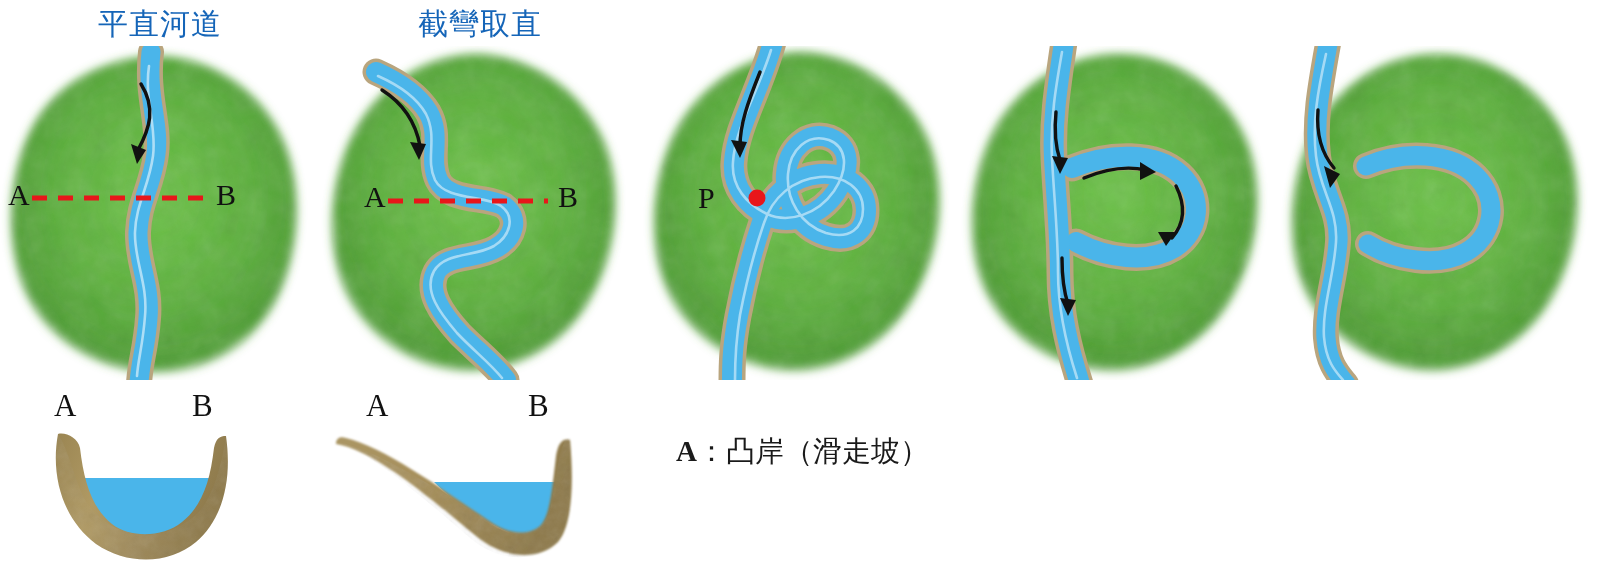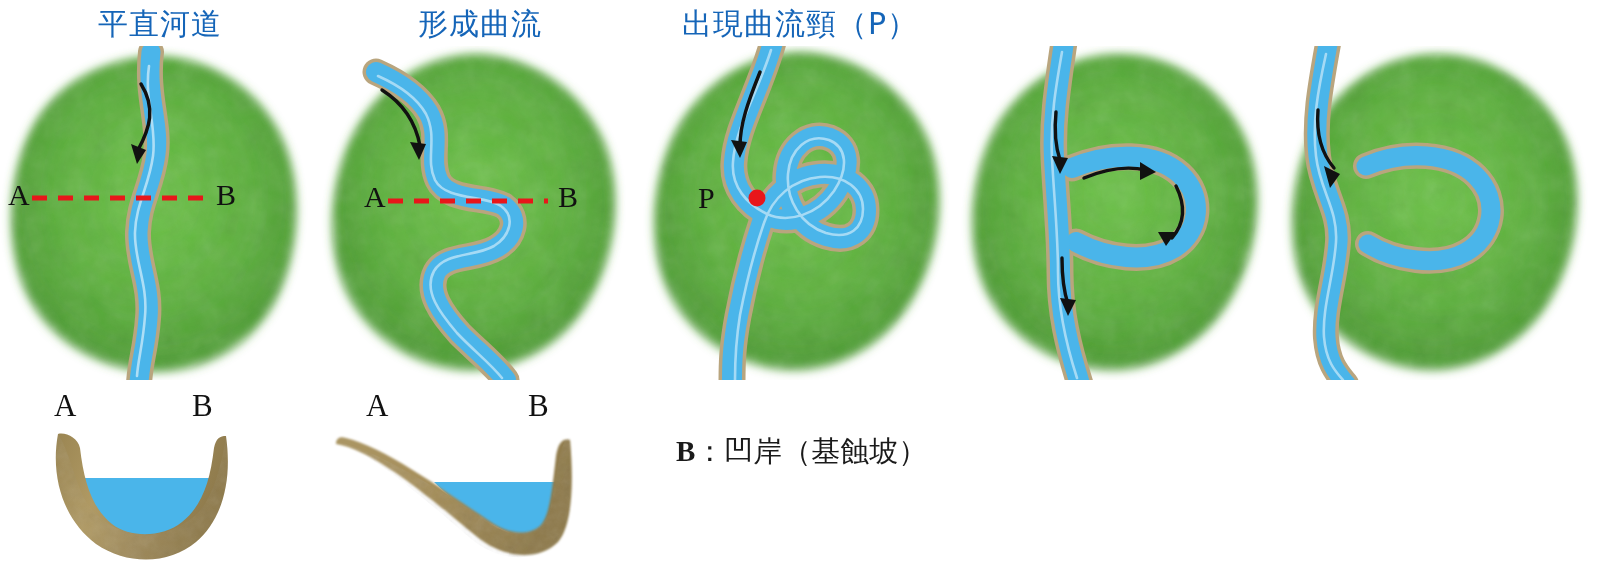--- a/index.html
+++ b/index.html
@@ -173,21 +173,21 @@
           </g>
 
           <line x1="32" y1="152" x2="205" y2="152" stroke="#e8161a" stroke-width="5" stroke-dasharray="15 11" stroke-linecap="butt"></line>
         </svg>
       </div>
       <div class="map-label" style="left:8px; top:180px;">A</div>
       <div class="map-label" style="left:216px; top:180px;">B</div>
     </div>
 
     <div class="panel">
-      <div class="panel-title">形成曲流</div>
+      <div class="panel-title">截彎取直</div>
       <div class="panel-art">
         <svg viewBox="0 0 320 334" xmlns="http://www.w3.org/2000/svg">
           <defs>
             <radialGradient id="g2" cx="50%" cy="45%" r="62%">
               <stop offset="0%" stop-color="#6cc247"></stop>
               <stop offset="55%" stop-color="#5cb03c"></stop>
               <stop offset="85%" stop-color="#4e9d34"></stop>
               <stop offset="100%" stop-color="#8cc877" stop-opacity="0.25"></stop>
             </radialGradient>
             <filter id="blur2" x="-20%" y="-20%" width="140%" height="140%">
@@ -222,21 +222,20 @@
           </g>
 
           <line x1="68" y1="155" x2="228" y2="155" stroke="#e8161a" stroke-width="5" stroke-dasharray="15 11" stroke-linecap="butt"></line>
         </svg>
       </div>
       <div class="map-label" style="left:44px; top:182px;">A</div>
       <div class="map-label" style="left:238px; top:182px;">B</div>
     </div>
 
     <div class="panel">
-      <div class="panel-title">出現曲流頸（P）</div>
       <div class="panel-art">
         <svg viewBox="0 0 320 334" xmlns="http://www.w3.org/2000/svg">
           <defs>
             <radialGradient id="g3" cx="50%" cy="45%" r="62%">
               <stop offset="0%" stop-color="#6cc247"></stop>
               <stop offset="55%" stop-color="#5cb03c"></stop>
               <stop offset="85%" stop-color="#4e9d34"></stop>
               <stop offset="100%" stop-color="#8cc877" stop-opacity="0.25"></stop>
             </radialGradient>
             <filter id="blur3" x="-20%" y="-20%" width="140%" height="140%">
@@ -450,17 +449,17 @@
         </g>
       </svg>
       <div class="xsec-label" style="left:36px; top:4px;">A</div>
       <div class="xsec-label" style="left:198px; top:4px;">B</div>
     </div>
 
   </div>
 
   <div class="legend">
     <div class="legend-row">
-      <span class="legend-key">B</span><span>：</span><span>凹岸（基蝕坡）</span>
+      <span class="legend-key">A</span><span>：</span><span>凸岸（滑走坡）</span>
     </div>
   </div>
 
 </div>
 
 </body></html>

